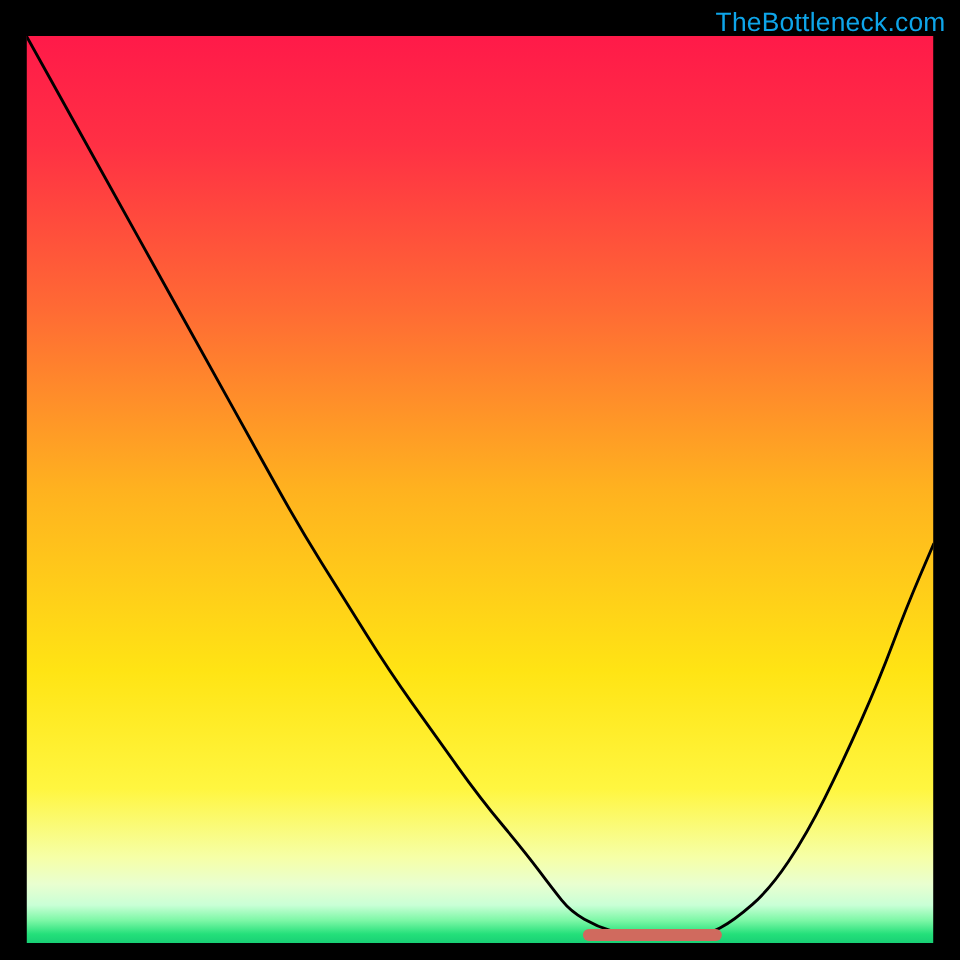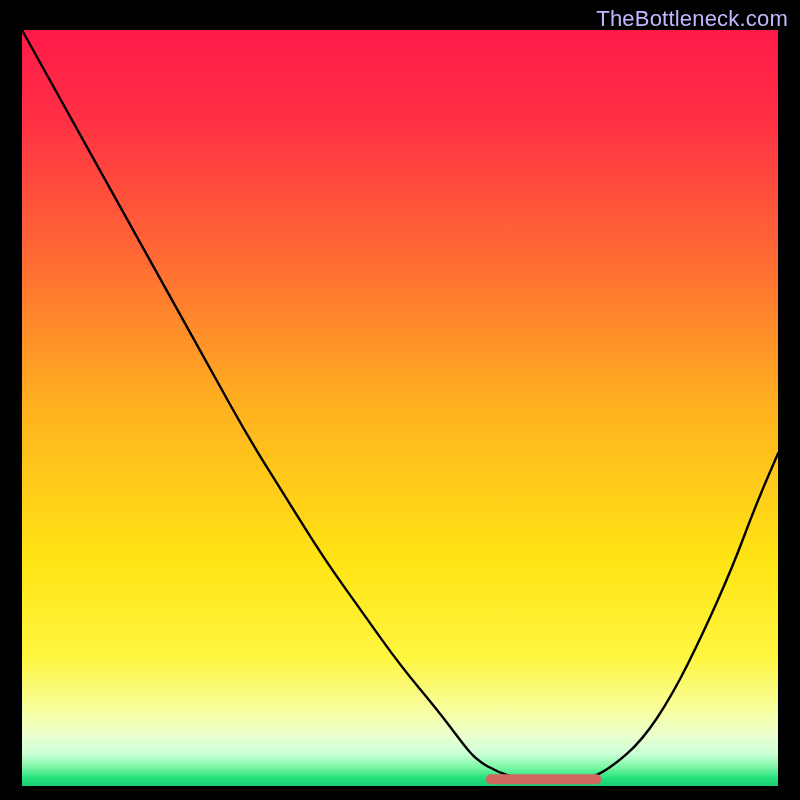--- a/index.html
+++ b/index.html
@@ -14,21 +14,21 @@
   .stage {
     position: relative;
     width: 800px;
     height: 800px;
     background: #000;
   }
   .watermark {
     position: absolute;
     top: 6px;
     right: 12px;
-    color: #c4b5fd;
+    color: #0ea5e9;
     font-size: 22px;
     font-weight: 500;
     letter-spacing: 0.2px;
     z-index: 20;
   }
   .plot {
     position: absolute;
     left: 22px;
     top: 30px;
     width: 756px;

